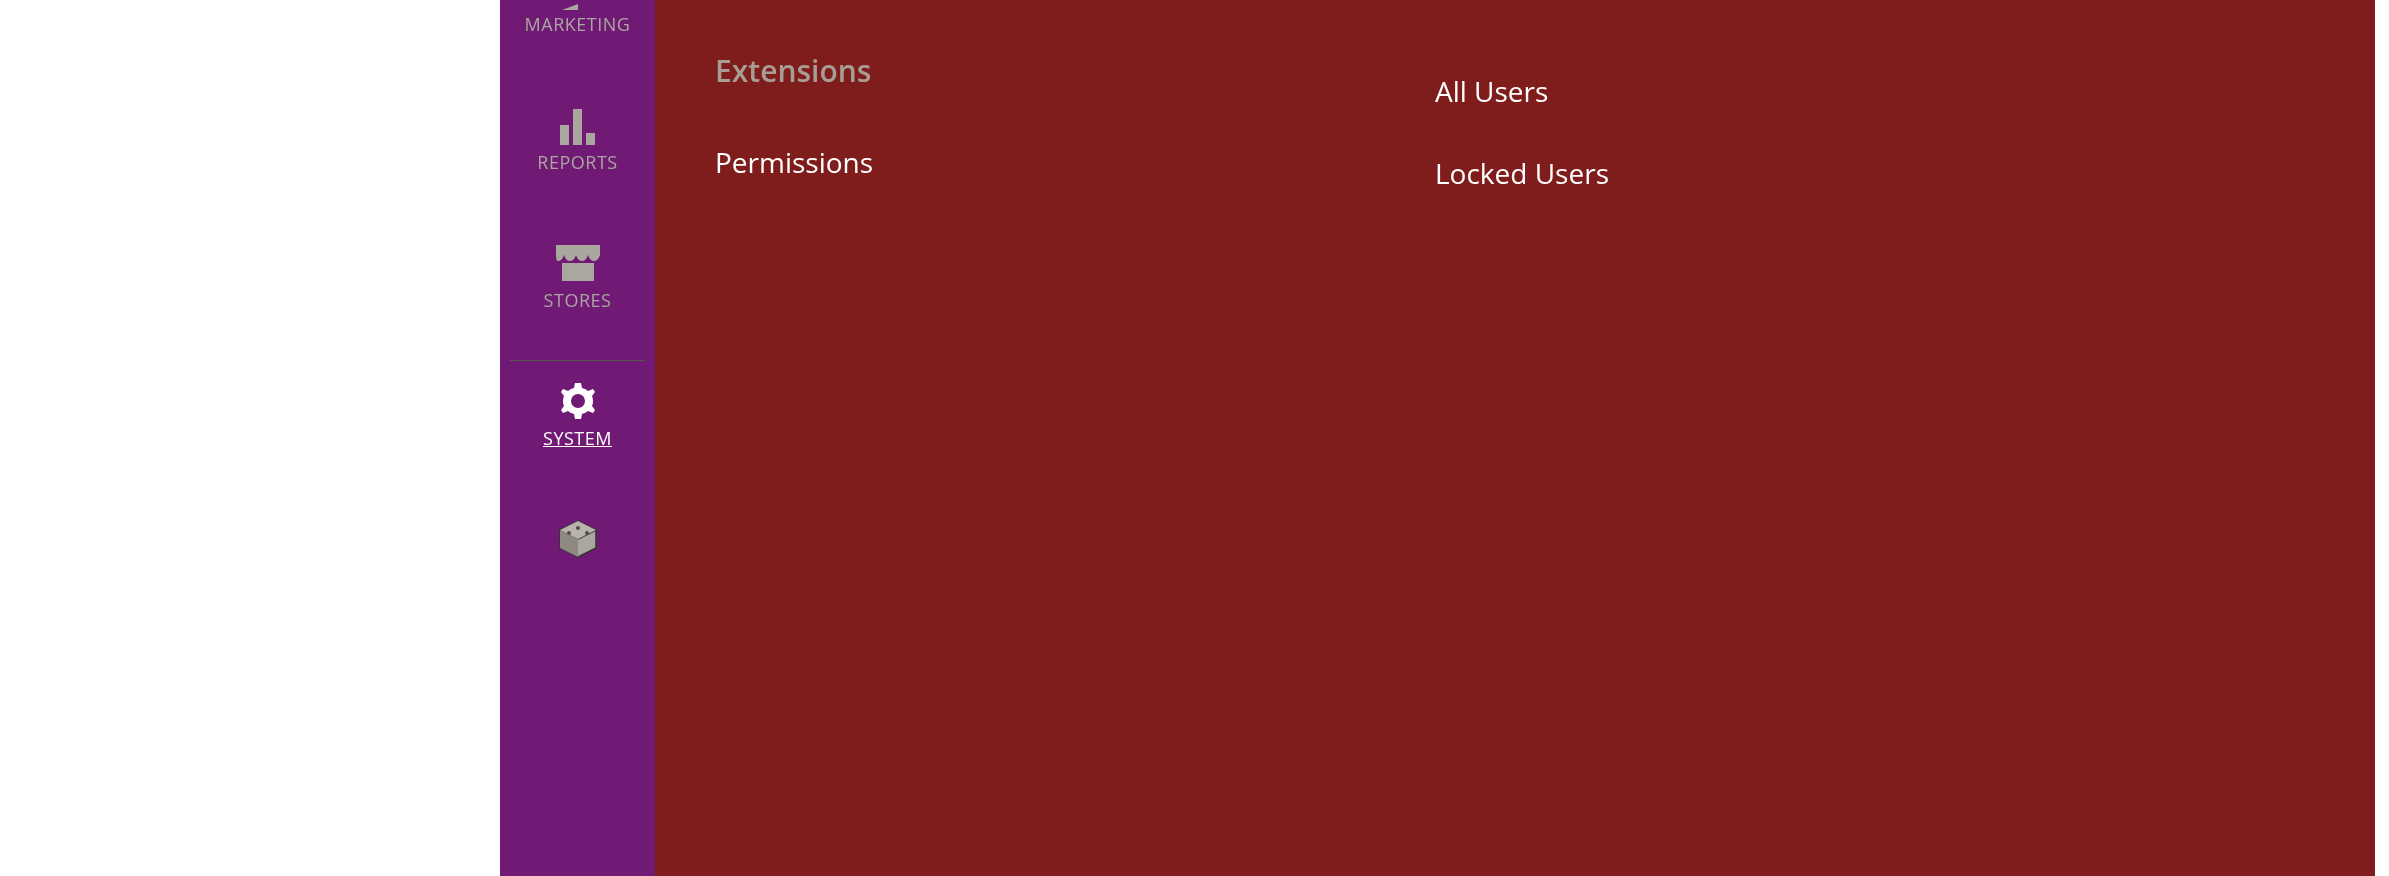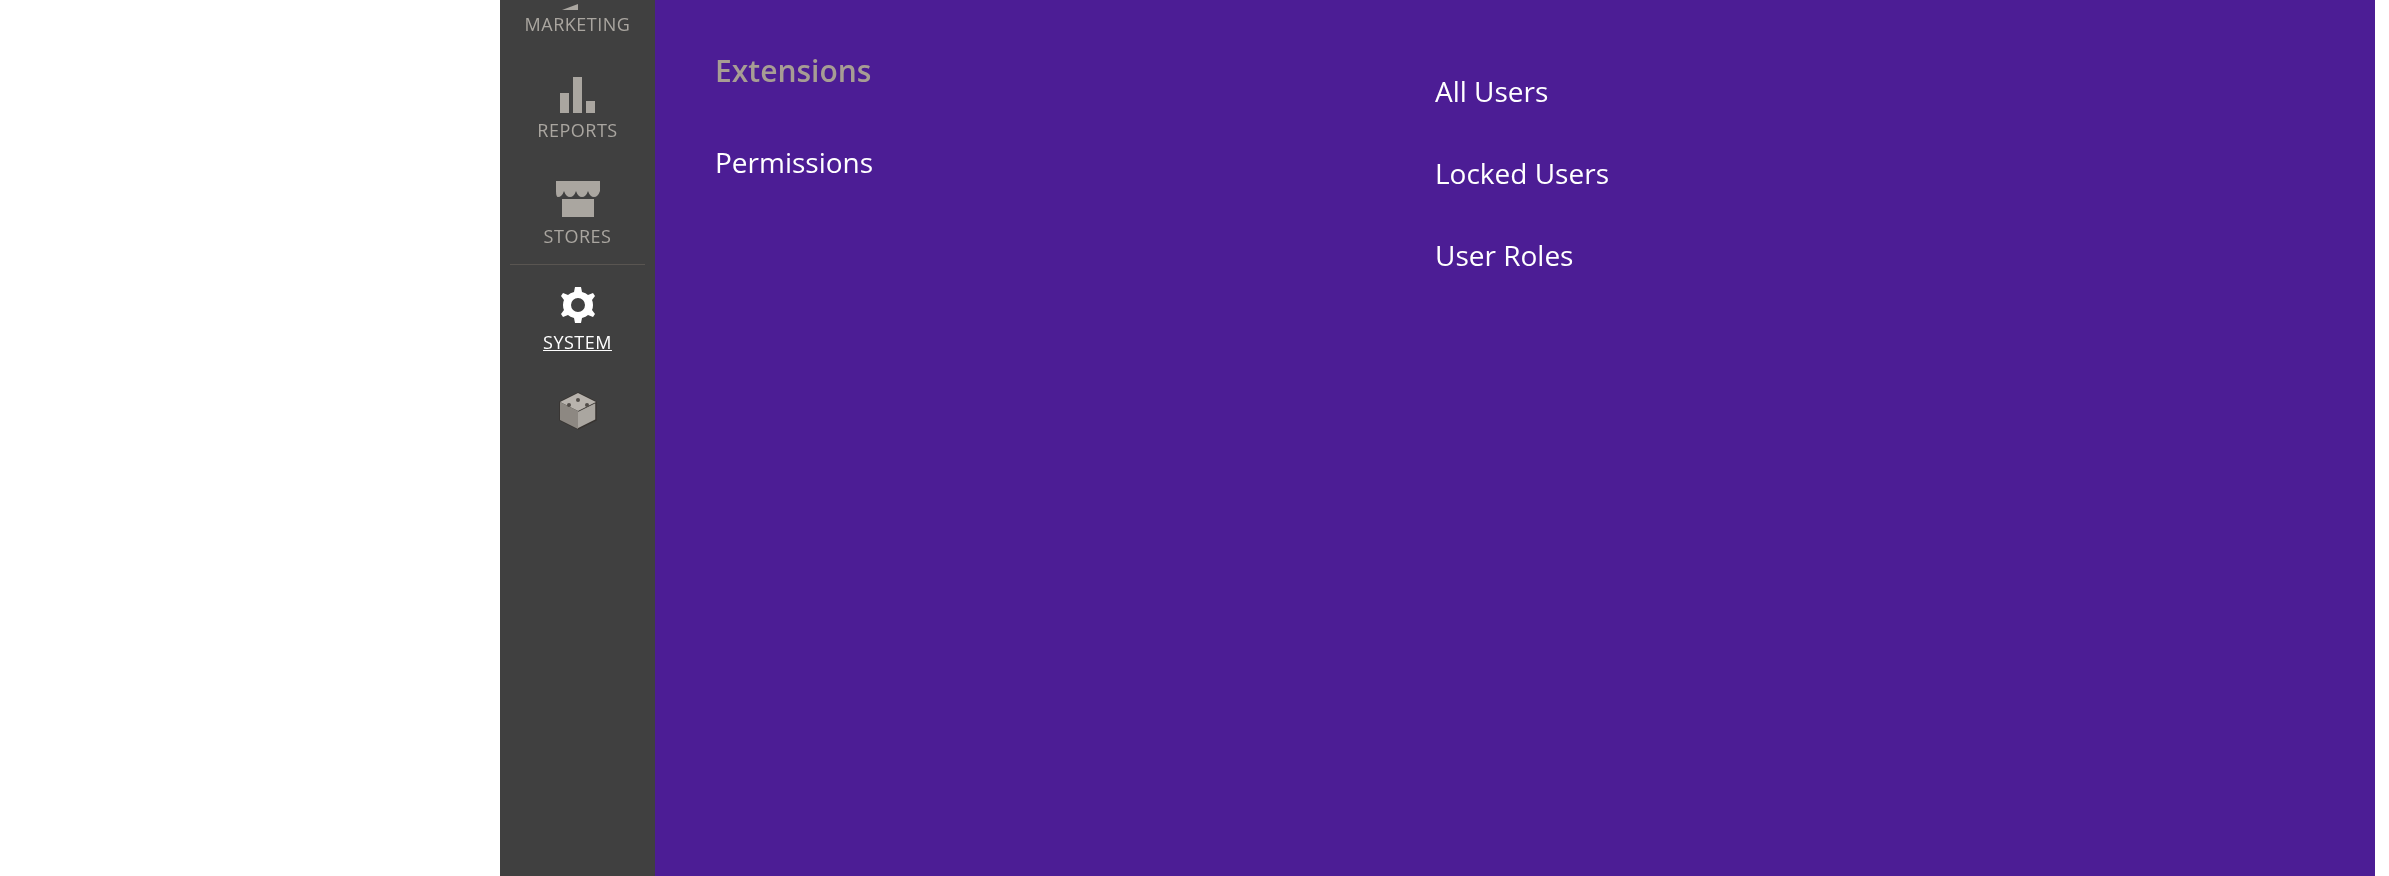--- a/index.html
+++ b/index.html
@@ -12,24 +12,25 @@
     }
     .app-container {
       display: flex;
       position: absolute;
       left: 500px;
       top: 0;
       height: 876px;
     }
     .sidebar {
       width: 155px;
-      background: #404040;
+      background: #701a75;
       display: flex;
       flex-direction: column;
       align-items: center;
+      gap: 32px;
     }
     .sidebar-item {
       width: 100%;
       display: flex;
       flex-direction: column;
       align-items: center;
       padding: 18px 0 16px 0;
       cursor: pointer;
       color: #aaa6a0;
     }
@@ -55,21 +56,21 @@
     }
     .sidebar-label {
       font-size: 18px;
       letter-spacing: 0.5px;
       margin-top: 2px;
     }
     .sidebar-item.marketing { padding-top: 0; }
     .sidebar-item.marketing .icon-wrap { height: 10px; align-items: flex-end; }
 
     .flyout {
-      background: #4c1d95;
+      background: #7f1d1d;
       width: 1720px;
       height: 876px;
       display: flex;
       padding: 50px 30px 30px 30px;
     }
     .menu-column {
       width: 720px;
       padding-right: 40px;
     }
     .menu-heading {
@@ -156,16 +157,15 @@
   </nav>
 
   <div class="flyout">
     <div class="menu-column">
       <div class="menu-heading">Extensions</div>
       <a class="menu-link">Permissions</a>
     </div>
     <div class="menu-column">
       <a class="menu-link">All Users</a>
       <a class="menu-link">Locked Users</a>
-      <a class="menu-link">User Roles</a>
     </div>
   </div>
 </div>
 
 </body></html>

